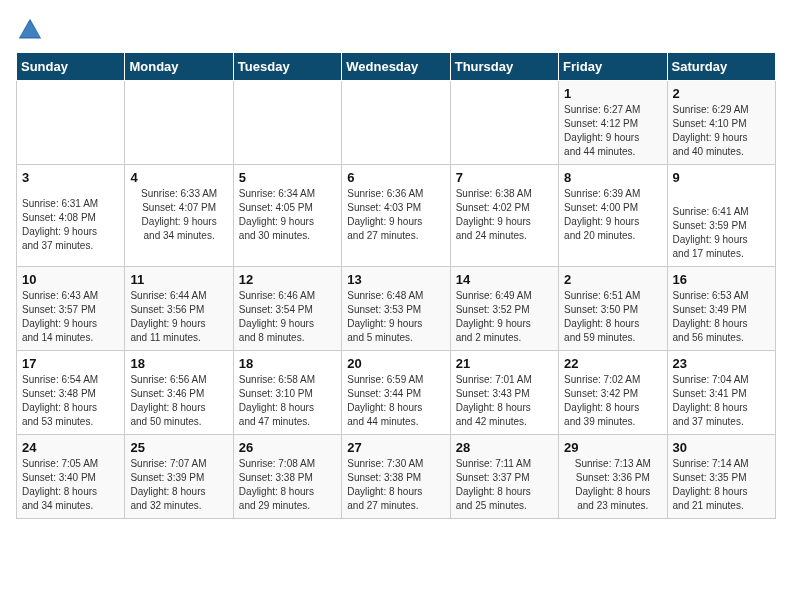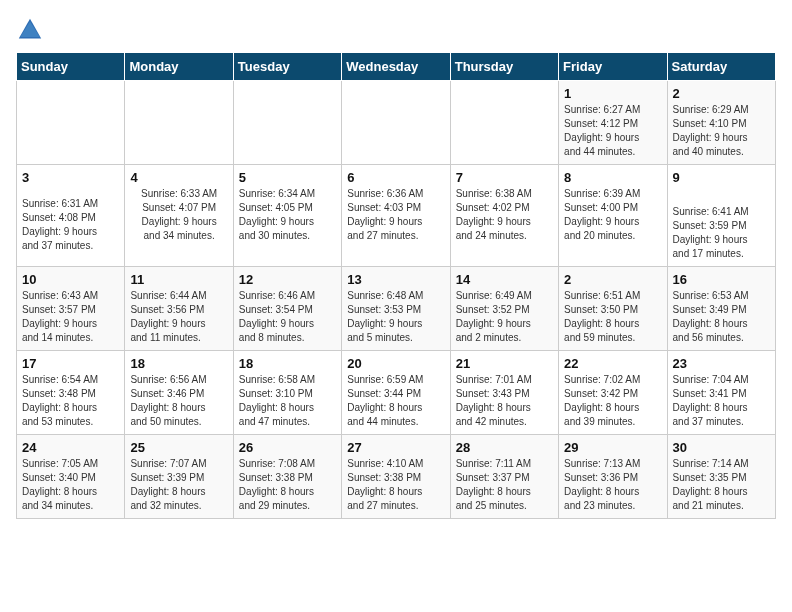--- a/index.html
+++ b/index.html
@@ -310,35 +310,35 @@
         </td>
         <td>
           <span class="day-num">26</span>
           <div class="day-info" style="white-space: pre-line;">Sunrise: 7:08 AM
 Sunset: 3:38 PM
 Daylight: 8 hours
 and 29 minutes.</div>
         </td>
         <td>
           <span class="day-num">27</span>
-          <div class="day-info" style="white-space: pre-line;">Sunrise: 4:10 AM
+          <div class="day-info" style="white-space: pre-line;">Sunrise: 7:30 AM
 Sunset: 3:38 PM
 Daylight: 8 hours
 and 27 minutes.</div>
         </td>
         <td>
           <span class="day-num">28</span>
           <div class="day-info" style="white-space: pre-line;">Sunrise: 7:11 AM
 Sunset: 3:37 PM
 Daylight: 8 hours
 and 25 minutes.</div>
         </td>
         <td>
           <span class="day-num">29</span>
-          <div class="day-info" style="white-space: pre-line;">Sunrise: 7:13 AM
+          <div class="day-info" style="white-space: pre-line; text-align: center;">Sunrise: 7:13 AM
 Sunset: 3:36 PM
 Daylight: 8 hours
 and 23 minutes.</div>
         </td>
         <td>
           <span class="day-num">30</span>
           <div class="day-info" style="white-space: pre-line;">Sunrise: 7:14 AM
 Sunset: 3:35 PM
 Daylight: 8 hours
 and 21 minutes.</div>

